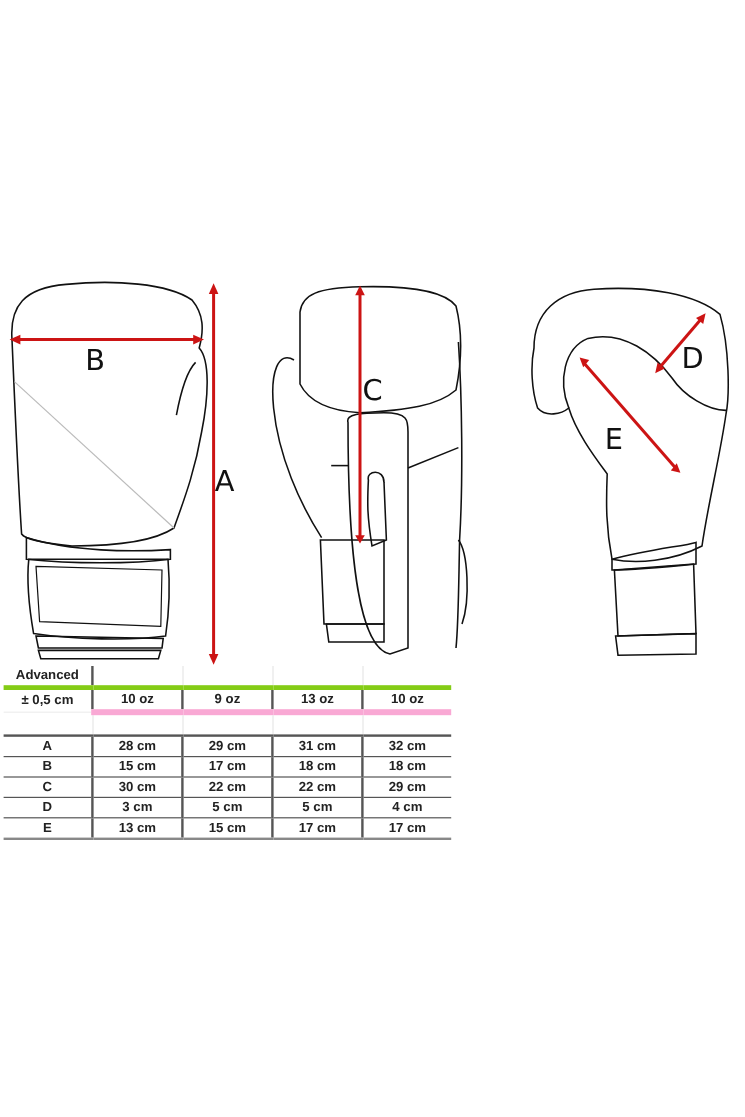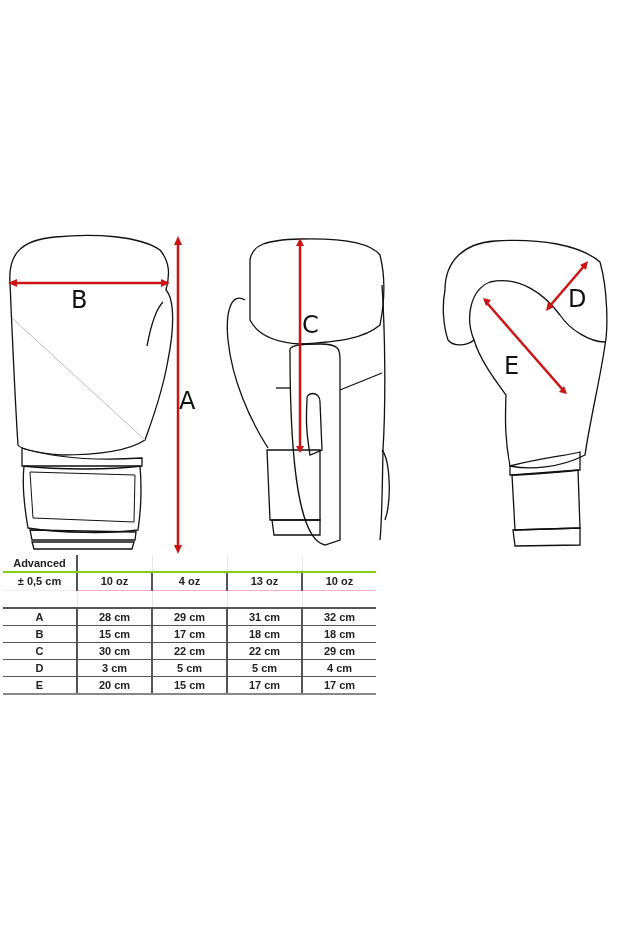--- a/index.html
+++ b/index.html
@@ -2,22 +2,22 @@
 <html><head>
 <meta charset="utf-8">
 <style>
   html,body{margin:0;padding:0;background:#fff;}
   body{width:621px;height:931px;position:relative;overflow:hidden;font-family:"DejaVu Sans",sans-serif;}
   .art{position:absolute;left:0;top:0;width:621px;height:931px;}
   .lbl{position:absolute;font-family:"DejaVu Sans",sans-serif;font-size:24px;color:#111;line-height:1;}
   table{position:absolute;left:3px;top:555px;border-collapse:collapse;font-family:"Liberation Sans",sans-serif;font-weight:bold;font-size:11px;color:#222;}
   td{width:73px;text-align:center;padding:0;height:16px;border-left:1px solid #e6e6e6;}
   td:first-child{border-left:none;}
-  tr.hdr td{border-bottom:2px solid #84cc16;}
-  tr.sz td{border-bottom:1px solid #f9a8d4;}
+  tr.hdr td{border-bottom:4px solid #84cc16;}
+  tr.sz td{border-bottom:5px solid #f9a8d4;}
   tr.sz td,tr.sz2 td{border-left:2px solid #555;}
   tr.sz td:first-child,tr.sz2 td:first-child{border-left:none;}
   tr.data td{border-left:2px solid #555;border-bottom:1px solid #555;}
   tr.data td:first-child{border-left:none;}
   tr.first td{border-top:2px solid #555;}
   tr.last td{border-bottom:2px solid #888;}
   tr.hdr td:nth-child(2){border-left:2px solid #555;}
 </style>
 </head>
 <body>
@@ -83,21 +83,21 @@
       <tr class="hdr">
     <td>Advanced</td>
     <td></td>
         <td></td>
         <td></td>
         <td></td>
   </tr>
   <tr class="sz" style="height:18px;">
     <td style="border-bottom:1px solid #eee;">± 0,5 cm</td>
     <td>10 oz</td>
-    <td>4 oz</td>
+    <td>9 oz</td>
     <td>13 oz</td>
     <td>10 oz</td>
   </tr>
   <tr>
     <td></td>
         <td></td>
         <td></td>
         <td></td>
         <td></td>
   </tr>
@@ -124,19 +124,19 @@
   </tr>
   <tr class="data">
     <td>D</td>
     <td>3 cm</td>
     <td>5 cm</td>
     <td>5 cm</td>
     <td>4 cm</td>
   </tr>
   <tr class="data last">
     <td>E</td>
-    <td>20 cm</td>
+    <td>13 cm</td>
     <td>15 cm</td>
     <td>17 cm</td>
     <td>17 cm</td>
   </tr>
 </tbody>
   </table>
 
 </body></html>

